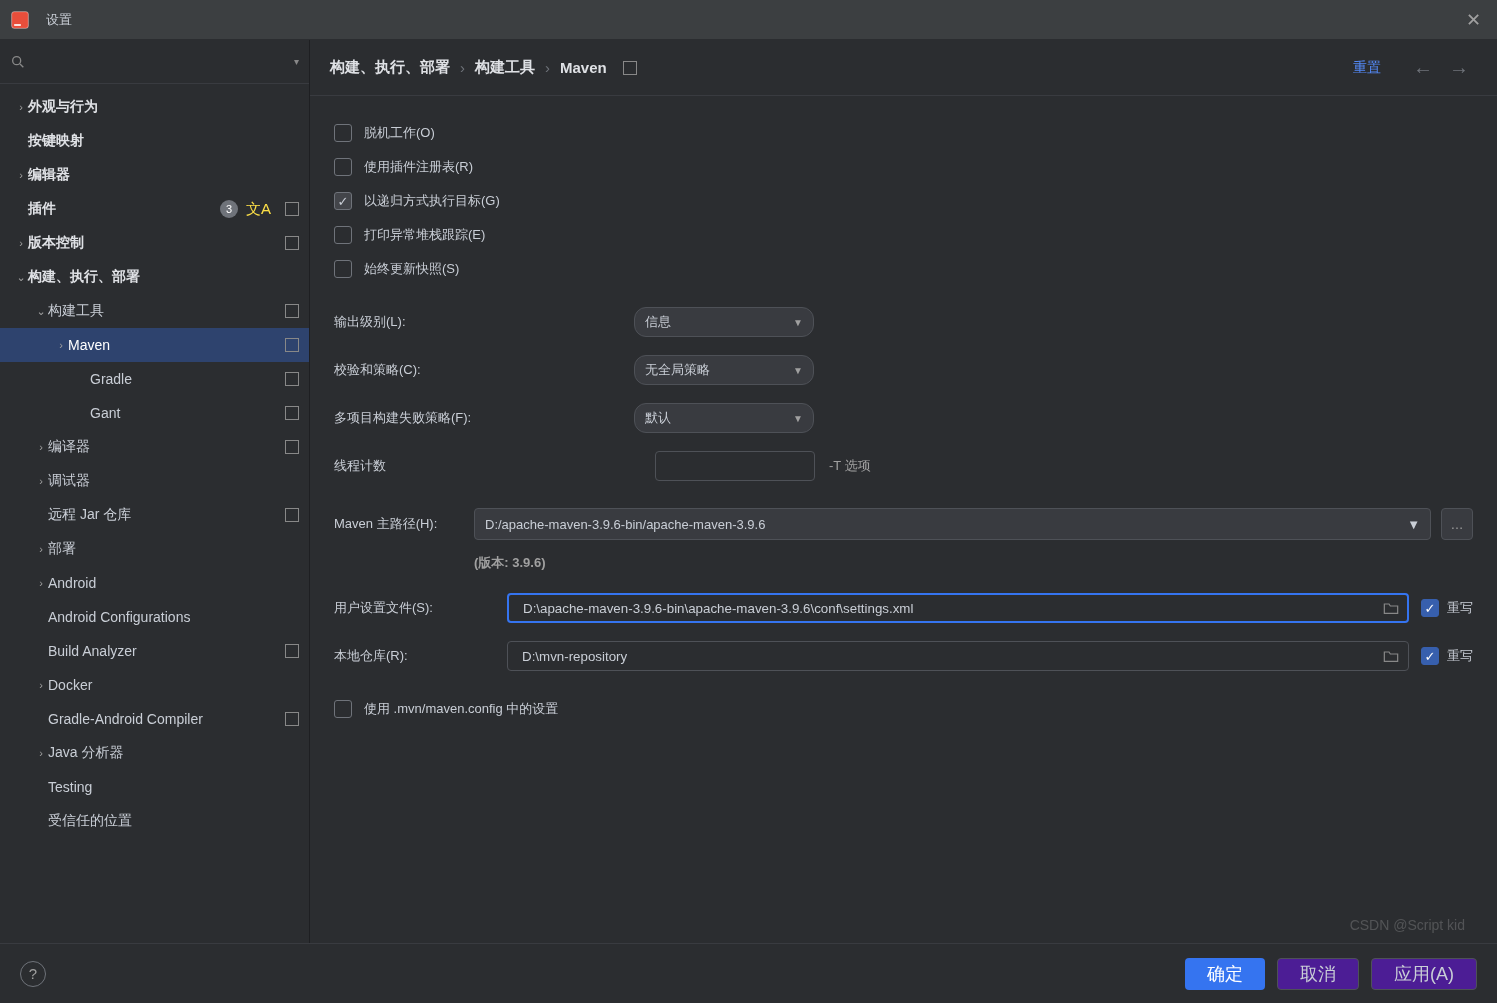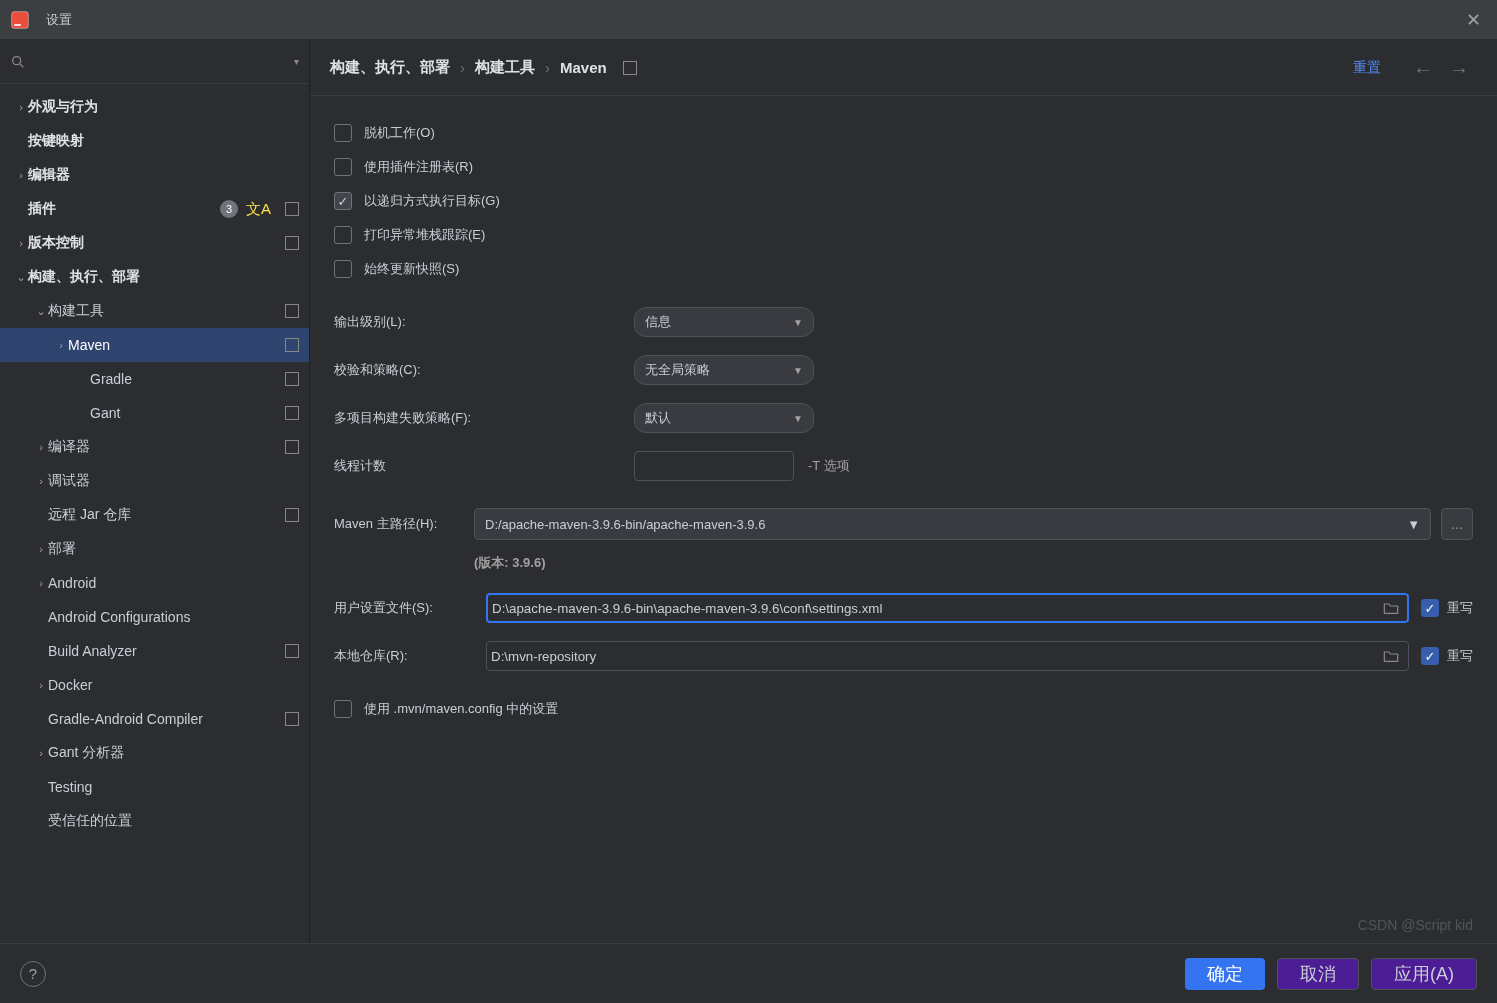--- a/index.html
+++ b/index.html
@@ -113,21 +113,21 @@
 .form-row { display: flex; align-items: center; height: 48px; }
 .form-row .flabel { width: 300px; }
 .dropdown {
   background: #393b40; border: 1px solid #4e5157; border-radius: 12px;
   height: 30px; display: flex; align-items: center; padding: 0 10px;
   width: 180px; cursor: pointer; justify-content: space-between;
 }
 .dropdown .dd-arrow { color: #a0a0a0; font-size: 10px; }
 .text-input {
   background: #2b2d30; border: 1px solid #4e5157; border-radius: 4px;
-  height: 30px; padding: 0 4px; color: #c9ced6; outline: none;
+  height: 30px; padding: 0 14px; color: #c9ced6; outline: none; margin-left: 21px;
 }
 .text-input.focused { border: 2px solid #3574f0; }
 .form-row.path { height: 48px; }
 .form-row.path .flabel { width: 140px; }
 .path-input-wrap { flex: 1; display: flex; align-items: center; gap: 10px; }
 .path-dropdown {
   background: #393b40; border: 1px solid #4e5157; border-radius: 4px;
   height: 32px; flex: 1; display: flex; align-items: center; padding: 0 10px;
   justify-content: space-between;
 }
@@ -155,21 +155,21 @@
   cursor: pointer; font-size: 15px;
 }
 .footer .spacer { flex: 1; }
 .btn {
   height: 32px; padding: 0 22px; border-radius: 4px; cursor: pointer;
   display: inline-flex; align-items: center; justify-content: center;
   font-size: 18px;
 }
 .btn.primary { background: #3574f0; color: #fff; border: none; }
 .btn.secondary { background: #4c1d95; color: #c9ced6; border: 1px solid #4e5157; }
-.watermark { position: fixed; right: 24px; bottom: 70px; color: rgba(200,200,200,0.25); font-size: 14px; pointer-events: none; }
+.watermark { position: fixed; right: 32px; bottom: 70px; color: rgba(200,200,200,0.25); font-size: 14px; pointer-events: none; }
 </style>
 </head>
 <body>
 
 <div class="titlebar">
   <svg class="logo" viewBox="0 0 24 24">
       <rect x="2" y="2" width="20" height="20" rx="3" fill="#e84e3b"></rect>
       <rect x="2" y="2" width="20" height="20" rx="3" fill="none" stroke="#fff" stroke-width="1.2" opacity="0.4"></rect>
       <rect x="5" y="17" width="8" height="2" fill="#fff"></rect>
     </svg>
@@ -271,21 +271,21 @@
           <span class="arrow">›</span>
           <span class="label">Docker</span>
         </div>
         <div class="tree-item pad1 normal">
           <span class="arrow"></span>
           <span class="label">Gradle-Android Compiler</span>
           <span class="mod-icon"></span>
         </div>
         <div class="tree-item pad1 normal">
           <span class="arrow">›</span>
-          <span class="label">Gant 分析器</span>
+          <span class="label">Java 分析器</span>
         </div>
         <div class="tree-item pad1 normal">
           <span class="arrow"></span>
           <span class="label">Testing</span>
         </div>
         <div class="tree-item pad1 normal">
           <span class="arrow"></span>
           <span class="label">受信任的位置</span>
         </div>
       </div>

